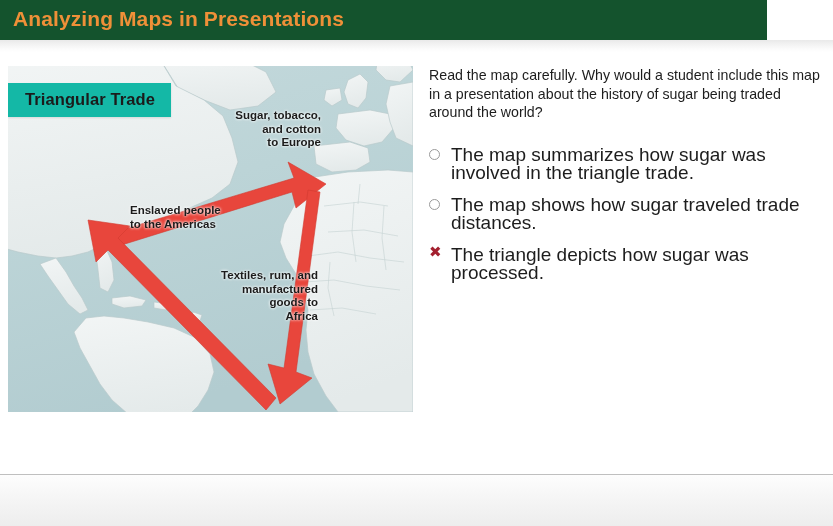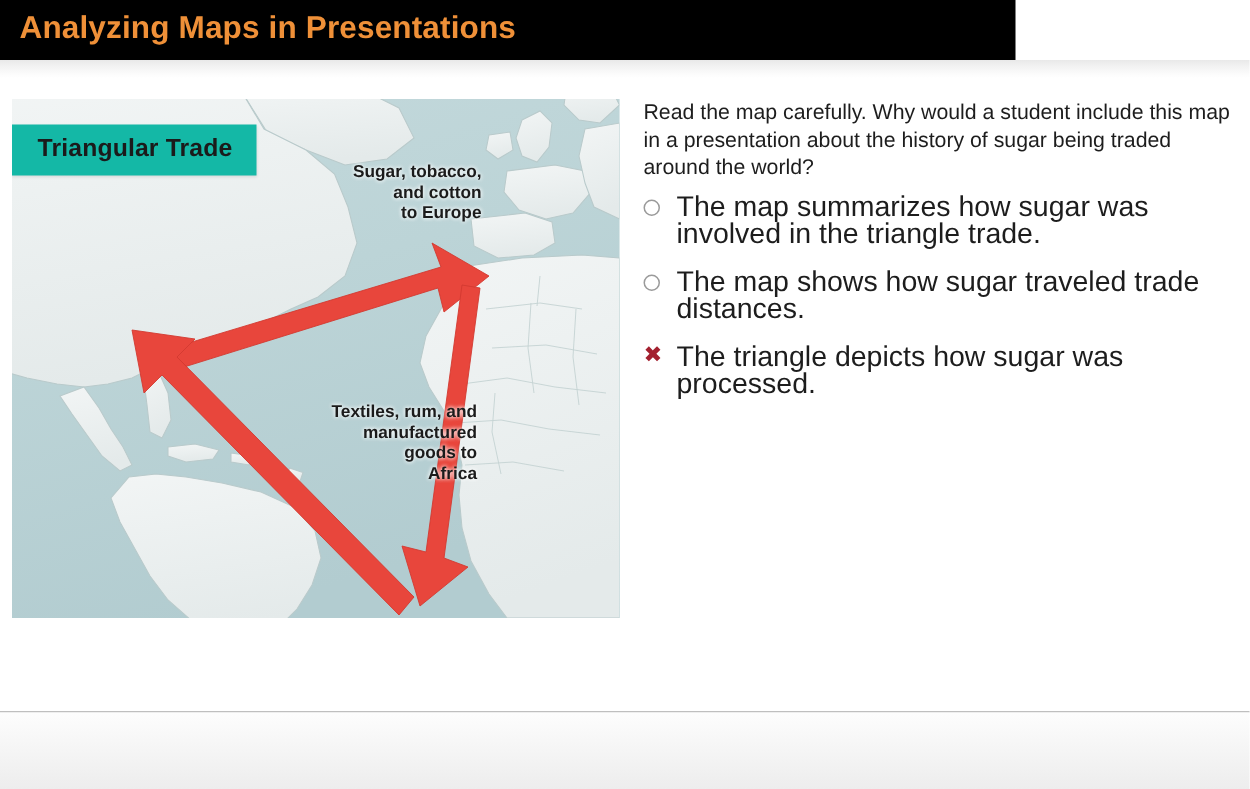--- a/index.html
+++ b/index.html
@@ -6,22 +6,22 @@
   html, body {
     width: 833px; height: 526px;
     background: #ffffff;
     font-family: "Liberation Sans", sans-serif;
     overflow: hidden;
   }
 
   
   #header {
     position: absolute; left: 0; top: 0;
-    width: 677px; height: 40px;
-    background: #000000;
+    width: 767px; height: 40px;
+    background: #14532d;
   }
   #page-title {
     position: absolute; left: 13px; top: 7px;
     font-size: 21px; font-weight: bold;
     color: #ef9038;
     letter-spacing: 0.1px;
     white-space: nowrap;
   }
   #header-shadow {
     position: absolute; left: 0; top: 40px;
@@ -69,21 +69,21 @@
   }
 
   
   #question-panel {
     position: absolute; left: 429px; top: 14px;
     width: 392px;
   }
   #question-text {
     font-size: 14.2px; color: #1d1d1d;
     line-height: 18.5px;
-    margin-bottom: 8px;
+    margin-bottom: 24px;
   }
   #options-list { list-style: none; }
   .option-row {
     display: flex; align-items: flex-start;
     margin-bottom: 13px;
   }
   .option-marker {
     flex: 0 0 auto;
     width: 22px; margin-top: 3px;
     display: flex; justify-content: flex-start;
@@ -196,20 +196,21 @@
 
         <path d="M100,168 L286,112 L280,96 L318,118 L288,142 L284,126 L104,182 Z"></path>
 
         <path d="M300,124 L276,302 L260,298 L272,338 L304,312 L288,306 L312,126 Z"></path>
 
         <path d="M268,332 L110,172 L122,160 L80,154 L88,196 L100,184 L258,344 Z"></path>
       </g>
     </svg>
 
     <div class="map-label" id="label-europe">Sugar, tobacco,<br>and cotton<br>to Europe</div>
+    <div class="map-label" id="label-americas">Enslaved people<br>to the Americas</div>
     <div class="map-label" id="label-africa">Textiles, rum, and<br>manufactured<br>goods to<br>Africa</div>
 
     <div id="map-title-box">
       <div id="map-title-text">Triangular Trade</div>
     </div>
   </div>
 
   <div id="question-panel">
     <div id="question-text">Read the map carefully. Why would a student include this map in a presentation about the history of sugar being traded around the world?</div>
     <ul id="options-list">

